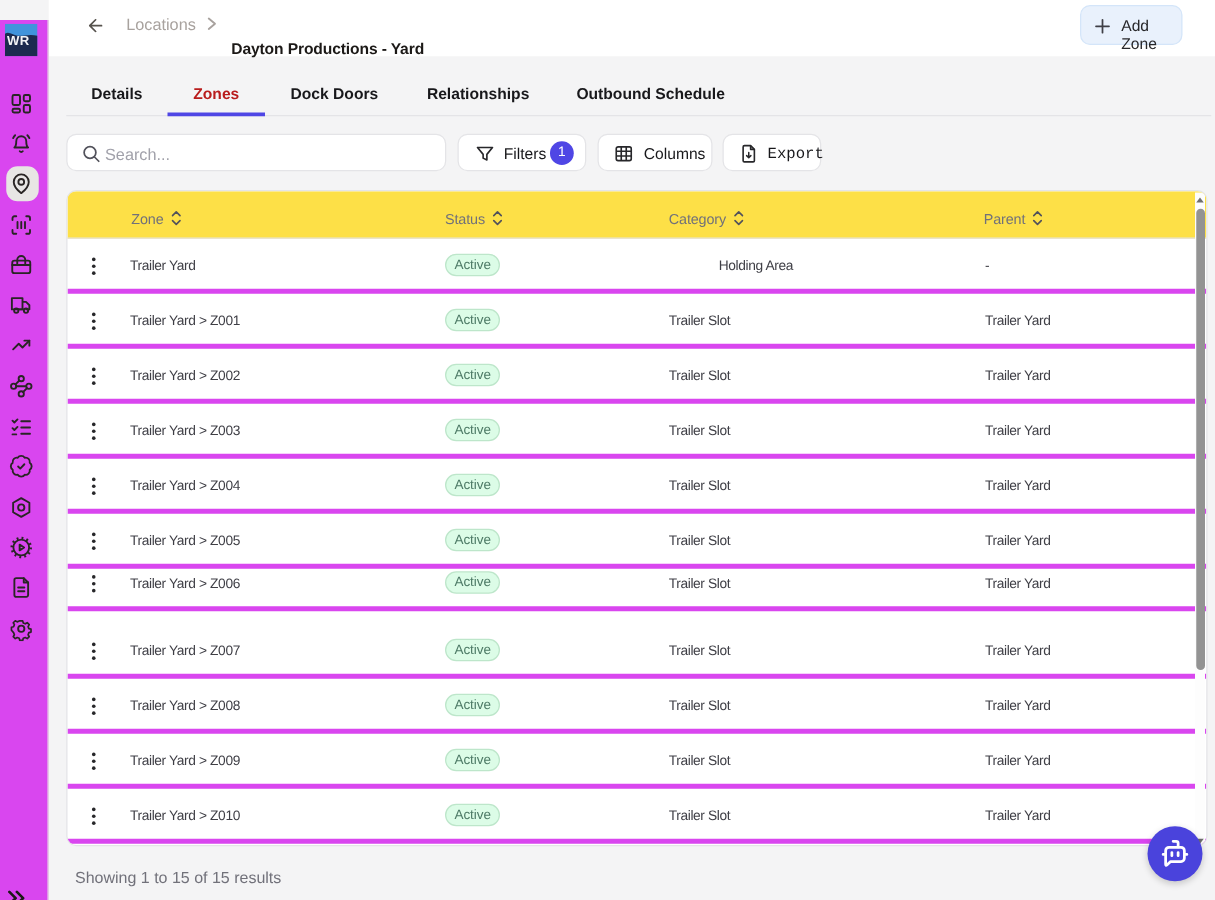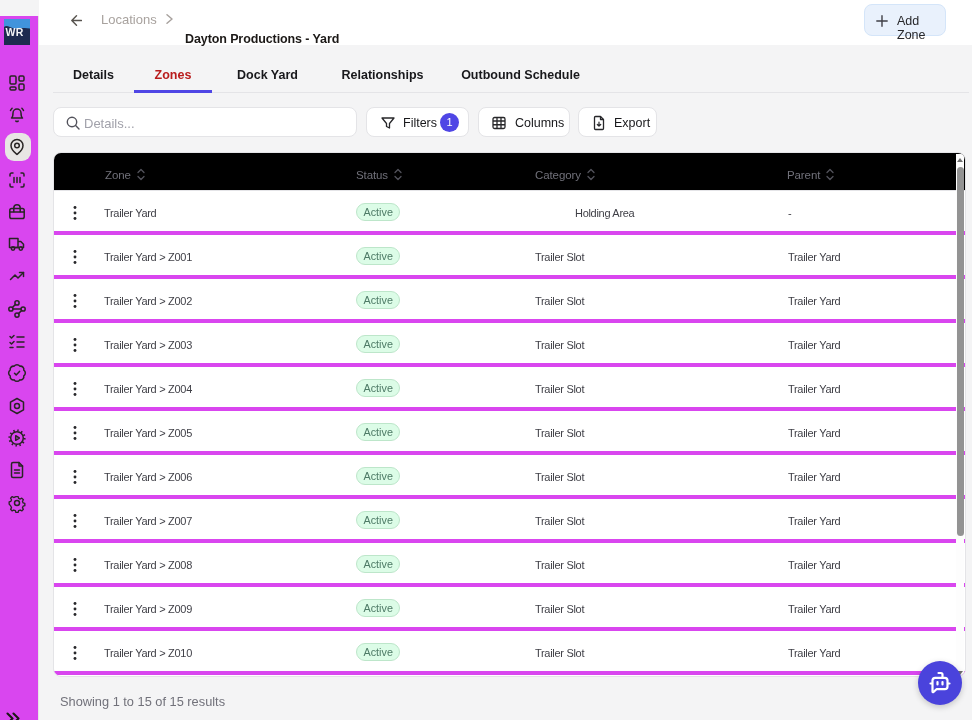--- a/index.html
+++ b/index.html
@@ -30,21 +30,21 @@
 
 .search { position:absolute; left:53px; top:107px; width:304px; height:30px; background:#fff; border:1px solid #e4e4e7; border-radius:8px; }
 .search svg { position:absolute; left:11px; top:7px; }
 .search .ph { position:absolute; left:30px; top:8px; font-size:13px; color:#a1a1aa; }
 .tbtn { position:absolute; top:107px; height:30px; background:#fff; border:1px solid #e4e4e7; border-radius:8px; font-size:12.5px; color:#18181b; }
 .tbtn svg { position:absolute; top:7px; }
 .badge { position:absolute; width:19px; height:19px; border-radius:50%; background:#4f46e5; color:#fff; font-size:11px; text-align:center; line-height:19px; top:5px; }
 
 
 .tablebox { position:absolute; left:53px; top:152px; width:913px; height:525px; background:#fff; border:1px solid #e4e4e7; border-radius:8px; overflow:hidden; }
-.thead { position:absolute; left:0; top:0; width:911px; height:38px; background:#000000; border-bottom:1px solid #e4e4e7; }
+.thead { position:absolute; left:0; top:0; width:911px; height:38px; background:#fde047; border-bottom:1px solid #e4e4e7; }
 .th { position:absolute; top:13px; font-size:11.5px; letter-spacing:-0.1px; color:#71717a; }
 .th svg { position:relative; top:2px; margin-left:6px; }
 .row { position:absolute; left:0; width:911px; height:44px; border-bottom:4px solid #d946ef; }
 .kebab { position:absolute; left:19px; top:14px; width:4px; height:16px; }
 .cell { position:absolute; top:16px; font-size:11px; letter-spacing:-0.3px; color:#3f3f46; }
 .pill { position:absolute; left:302px; top:11.5px; height:18px; padding:0 6.5px; background:#dcfce7; border:1px solid #bde6ca; border-radius:9px; font-size:10.8px; color:#4d7a66; line-height:16.5px; }
 
 
 .sb-track { position:absolute; right:1px; top:1px; width:8px; height:523px; background:#fdfdfd; }
 .sb-thumb { position:absolute; right:1px; top:14px; width:7px; height:369px; background:#939393; border-radius:4px; }
@@ -69,29 +69,29 @@
   <span class="crumb-title">Dayton Productions - Yard</span>
   <div class="addzone">
     <svg class="plus" viewBox="0 0 12 12">
         <path d="M6 0.8 V11.2 M0.8 6 H11.2" stroke="#3f3f46" stroke-width="1.4" stroke-linecap="round"></path>
       </svg>
     <span class="lbl">Add Zone</span>
   </div>
 </div>
 
 <div class="tabs">
-  <span class="tab" style="width:81px;">Details</span><span class="tab active" style="width:78px;">Zones</span><span class="tab" style="width:111px;">Dock Yard</span><span class="tab" style="width:119px;">Relationships</span><span class="tab" style="width:157px;">Outbound Schedule</span>
+  <span class="tab" style="width:81px;">Details</span><span class="tab active" style="width:78px;">Zones</span><span class="tab" style="width:111px;">Dock Doors</span><span class="tab" style="width:119px;">Relationships</span><span class="tab" style="width:157px;">Outbound Schedule</span>
 </div>
 
 <div class="search">
   <svg width="16" height="16" viewBox="0 0 16 16">
       <circle cx="7" cy="7" r="4.7" stroke="#52525b" stroke-width="1.4" fill="none"></circle>
       <path d="M10.6 10.6 L14 14" stroke="#52525b" stroke-width="1.4" stroke-linecap="round"></path>
     </svg>
-  <span class="ph">Details...</span>
+  <span class="ph">Search...</span>
 </div>
 
 <div class="tbtn" style="left:366px; width:103px;">
   <svg style="left:13px;" width="16" height="16" viewBox="0 0 16 16">
       <path d="M2 3 H14 L9.5 8.5 V13 L6.5 11.5 V8.5 Z" stroke="#27272a" stroke-width="1.3" fill="none" stroke-linejoin="round"></path>
     </svg>
   <span style="position:absolute; left:36px; top:8px;">Filters</span>
   <span class="badge" style="left:73px;">1</span>
 </div>
 
@@ -102,21 +102,21 @@
     </svg>
   <span style="position:absolute; left:36px; top:8px;">Columns</span>
 </div>
 
 <div class="tbtn" style="left:578px; width:79px;">
   <svg style="left:12px;" width="16" height="16" viewBox="0 0 16 16">
       <path d="M9.5 1.5 H4.5 C3.9 1.5 3.5 1.9 3.5 2.5 V13.5 C3.5 14.1 3.9 14.5 4.5 14.5 H11.5 C12.1 14.5 12.5 14.1 12.5 13.5 V4.5 Z" stroke="#27272a" stroke-width="1.3" fill="none" stroke-linejoin="round"></path>
       <path d="M9.5 1.5 V4.5 H12.5" stroke="#27272a" stroke-width="1.3" fill="none" stroke-linejoin="round"></path>
       <path d="M8 7 V11 M6.3 9.5 L8 11.2 L9.7 9.5" stroke="#27272a" stroke-width="1.2" fill="none" stroke-linecap="round" stroke-linejoin="round"></path>
     </svg>
-  <span style="position:absolute; left:35px; top:8px;">Export</span>
+  <span style="position:absolute; left:35px; top:8px;font-family:Liberation Mono, monospace;">Export</span>
 </div>
 
 <div class="tablebox">
   <div class="thead">
     <span class="th" style="left:51px;">Zone<svg width="8" height="13" viewBox="0 0 8 13">
           <path d="M1 4.5 L4 1.5 L7 4.5" stroke="#52525b" stroke-width="1.3" fill="none" stroke-linecap="round" stroke-linejoin="round"></path>
           <path d="M1 8.5 L4 11.5 L7 8.5" stroke="#52525b" stroke-width="1.3" fill="none" stroke-linecap="round" stroke-linejoin="round"></path>
         </svg></span>
     <span class="th" style="left:302px;">Status<svg width="8" height="13" viewBox="0 0 8 13">
           <path d="M1 4.5 L4 1.5 L7 4.5" stroke="#52525b" stroke-width="1.3" fill="none" stroke-linecap="round" stroke-linejoin="round"></path>
@@ -191,21 +191,21 @@
     <svg class="kebab" viewBox="0 0 4 16">
           <circle cx="2" cy="2.5" r="1.45" fill="#27272a"></circle>
           <circle cx="2" cy="8" r="1.45" fill="#27272a"></circle>
           <circle cx="2" cy="13.5" r="1.45" fill="#27272a"></circle>
         </svg>
     <span class="cell" style="left:50px;">Trailer Yard &gt; Z005</span>
     <span class="pill">Active</span>
     <span class="cell" style="left:481px;">Trailer Slot</span>
     <span class="cell" style="left:734px;">Trailer Yard</span>
   </div>
-      <div class="row" style="top:302px">
+      <div class="row" style="top:292px">
     <svg class="kebab" viewBox="0 0 4 16">
           <circle cx="2" cy="2.5" r="1.45" fill="#27272a"></circle>
           <circle cx="2" cy="8" r="1.45" fill="#27272a"></circle>
           <circle cx="2" cy="13.5" r="1.45" fill="#27272a"></circle>
         </svg>
     <span class="cell" style="left:50px;">Trailer Yard &gt; Z006</span>
     <span class="pill">Active</span>
     <span class="cell" style="left:481px;">Trailer Slot</span>
     <span class="cell" style="left:734px;">Trailer Yard</span>
   </div>

